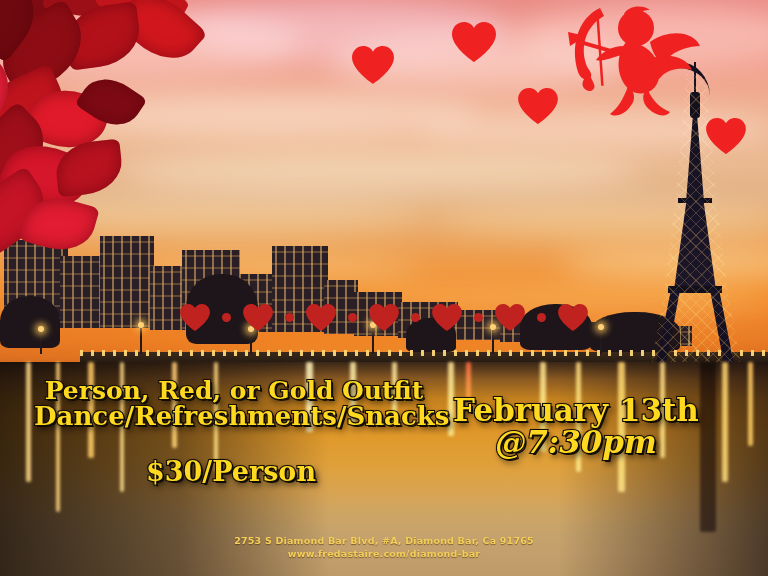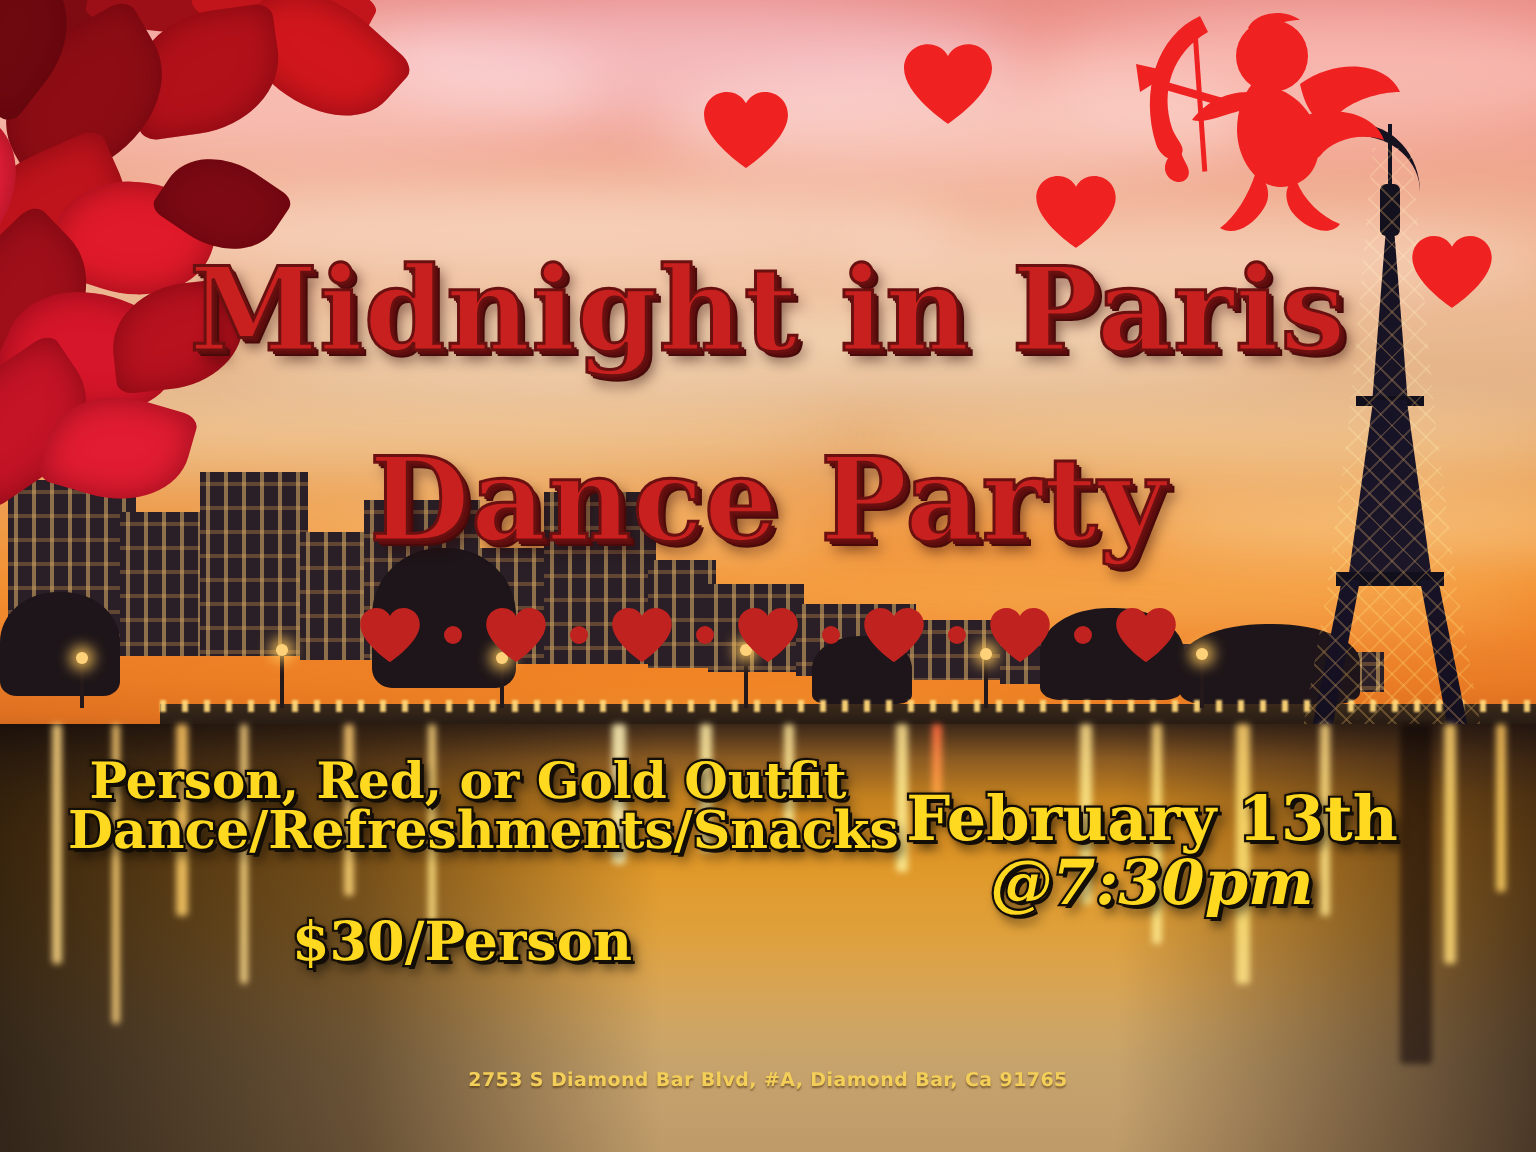--- a/index.html
+++ b/index.html
@@ -378,24 +378,20 @@
     <svg width="40" height="36" viewBox="0 0 32 29">
         <path fill="#ef2121" d="M16 29S0 18.5 0 8.8C0 3.6 4 0 8.7 0 12 0 14.7 1.8 16 4.3 17.3 1.8 20 0 23.3 0 28 0 32 3.6 32 8.8 32 18.5 16 29 16 29z"></path>
       </svg>
   </div>
   <div class="fheart" style="left:706px; top:118px;">
     <svg width="40" height="36" viewBox="0 0 32 29">
         <path fill="#ef2121" d="M16 29S0 18.5 0 8.8C0 3.6 4 0 8.7 0 12 0 14.7 1.8 16 4.3 17.3 1.8 20 0 23.3 0 28 0 32 3.6 32 8.8 32 18.5 16 29 16 29z"></path>
       </svg>
   </div>
 
-  <div class="title-wrap">
-    <div class="title-line" id="title1">Midnight in Paris</div>
-    <div class="title-line" id="title2">Dance Party</div>
-  </div>
 
   <div class="divider">
     <span class="dv-heart">
         <svg width="30" height="27" viewBox="0 0 32 29">
           <path fill="#c0221f" d="M16 29S0 18.5 0 8.8C0 3.6 4 0 8.7 0 12 0 14.7 1.8 16 4.3 17.3 1.8 20 0 23.3 0 28 0 32 3.6 32 8.8 32 18.5 16 29 16 29z"></path>
         </svg>
       </span>
     <span class="dv-dot"></span>
     <span class="dv-heart">
         <svg width="30" height="27" viewBox="0 0 32 29">
@@ -440,15 +436,16 @@
   </div>
   <div class="gold price">$30/Person</div>
 
   <div class="right-info">
     <div class="gold ri-1">February 13th</div>
     <div class="gold ri-2">@7:30pm</div>
   </div>
 
   <div class="footer">
     <div>2753 S Diamond Bar Blvd, #A, Diamond Bar, Ca 91765</div>
+    <div>www.fredastaire.com/diamond-bar</div>
   </div>
 
 </div>
 
 </body></html>

